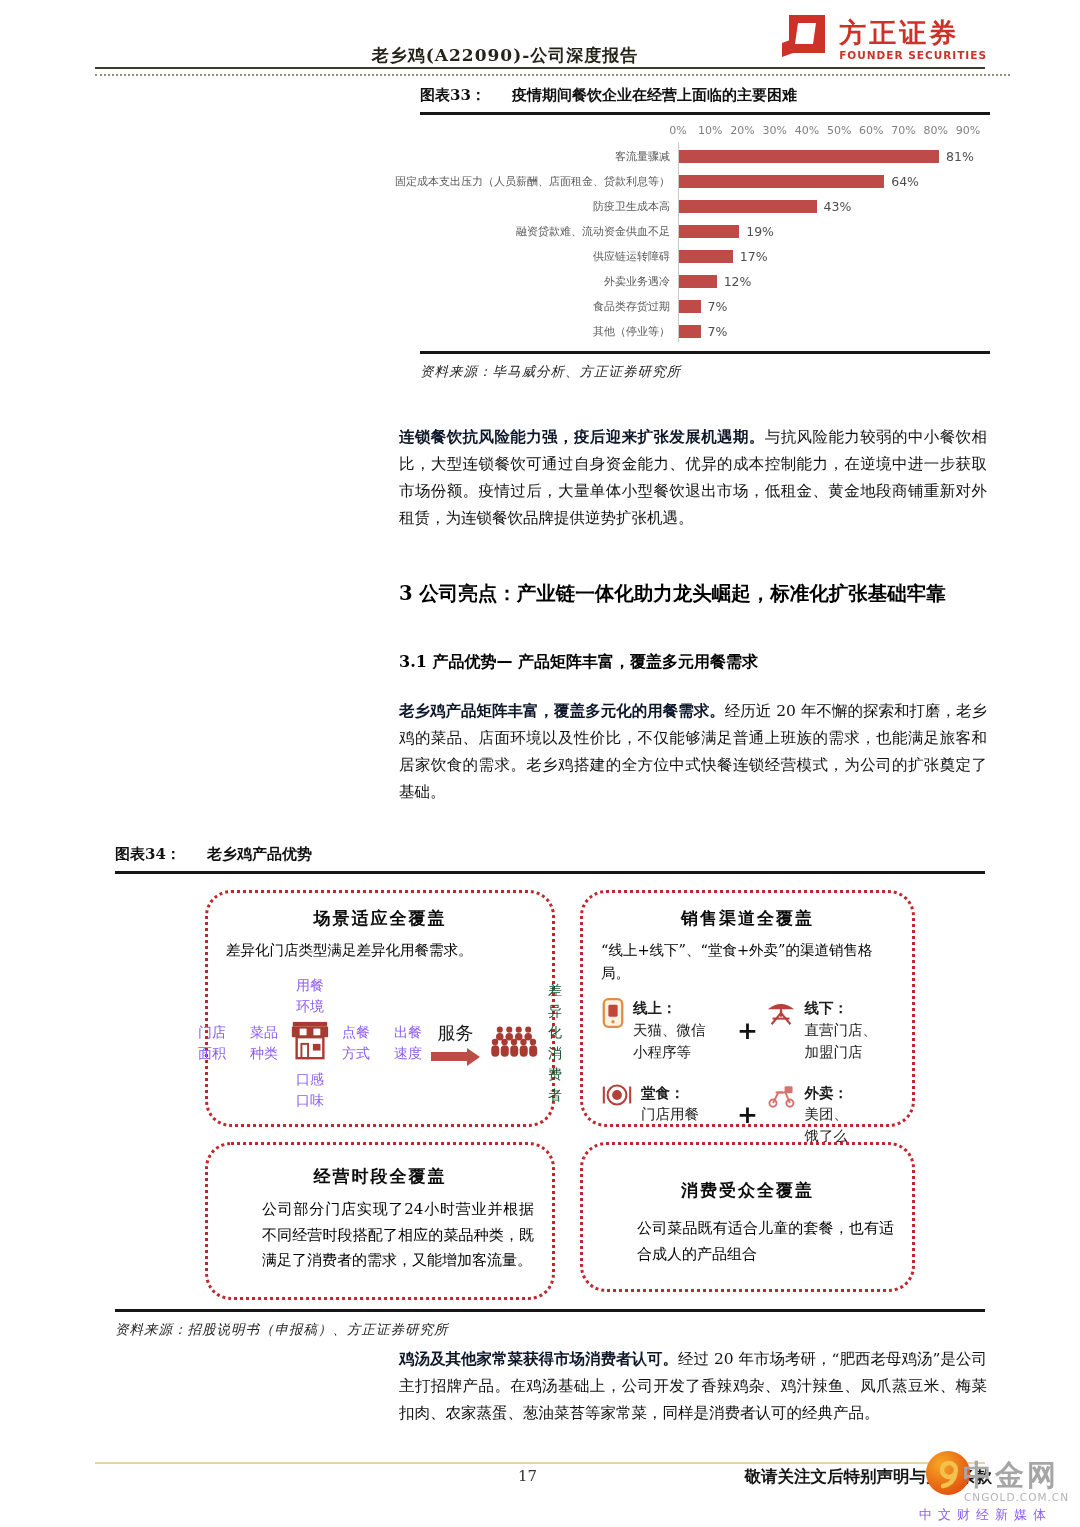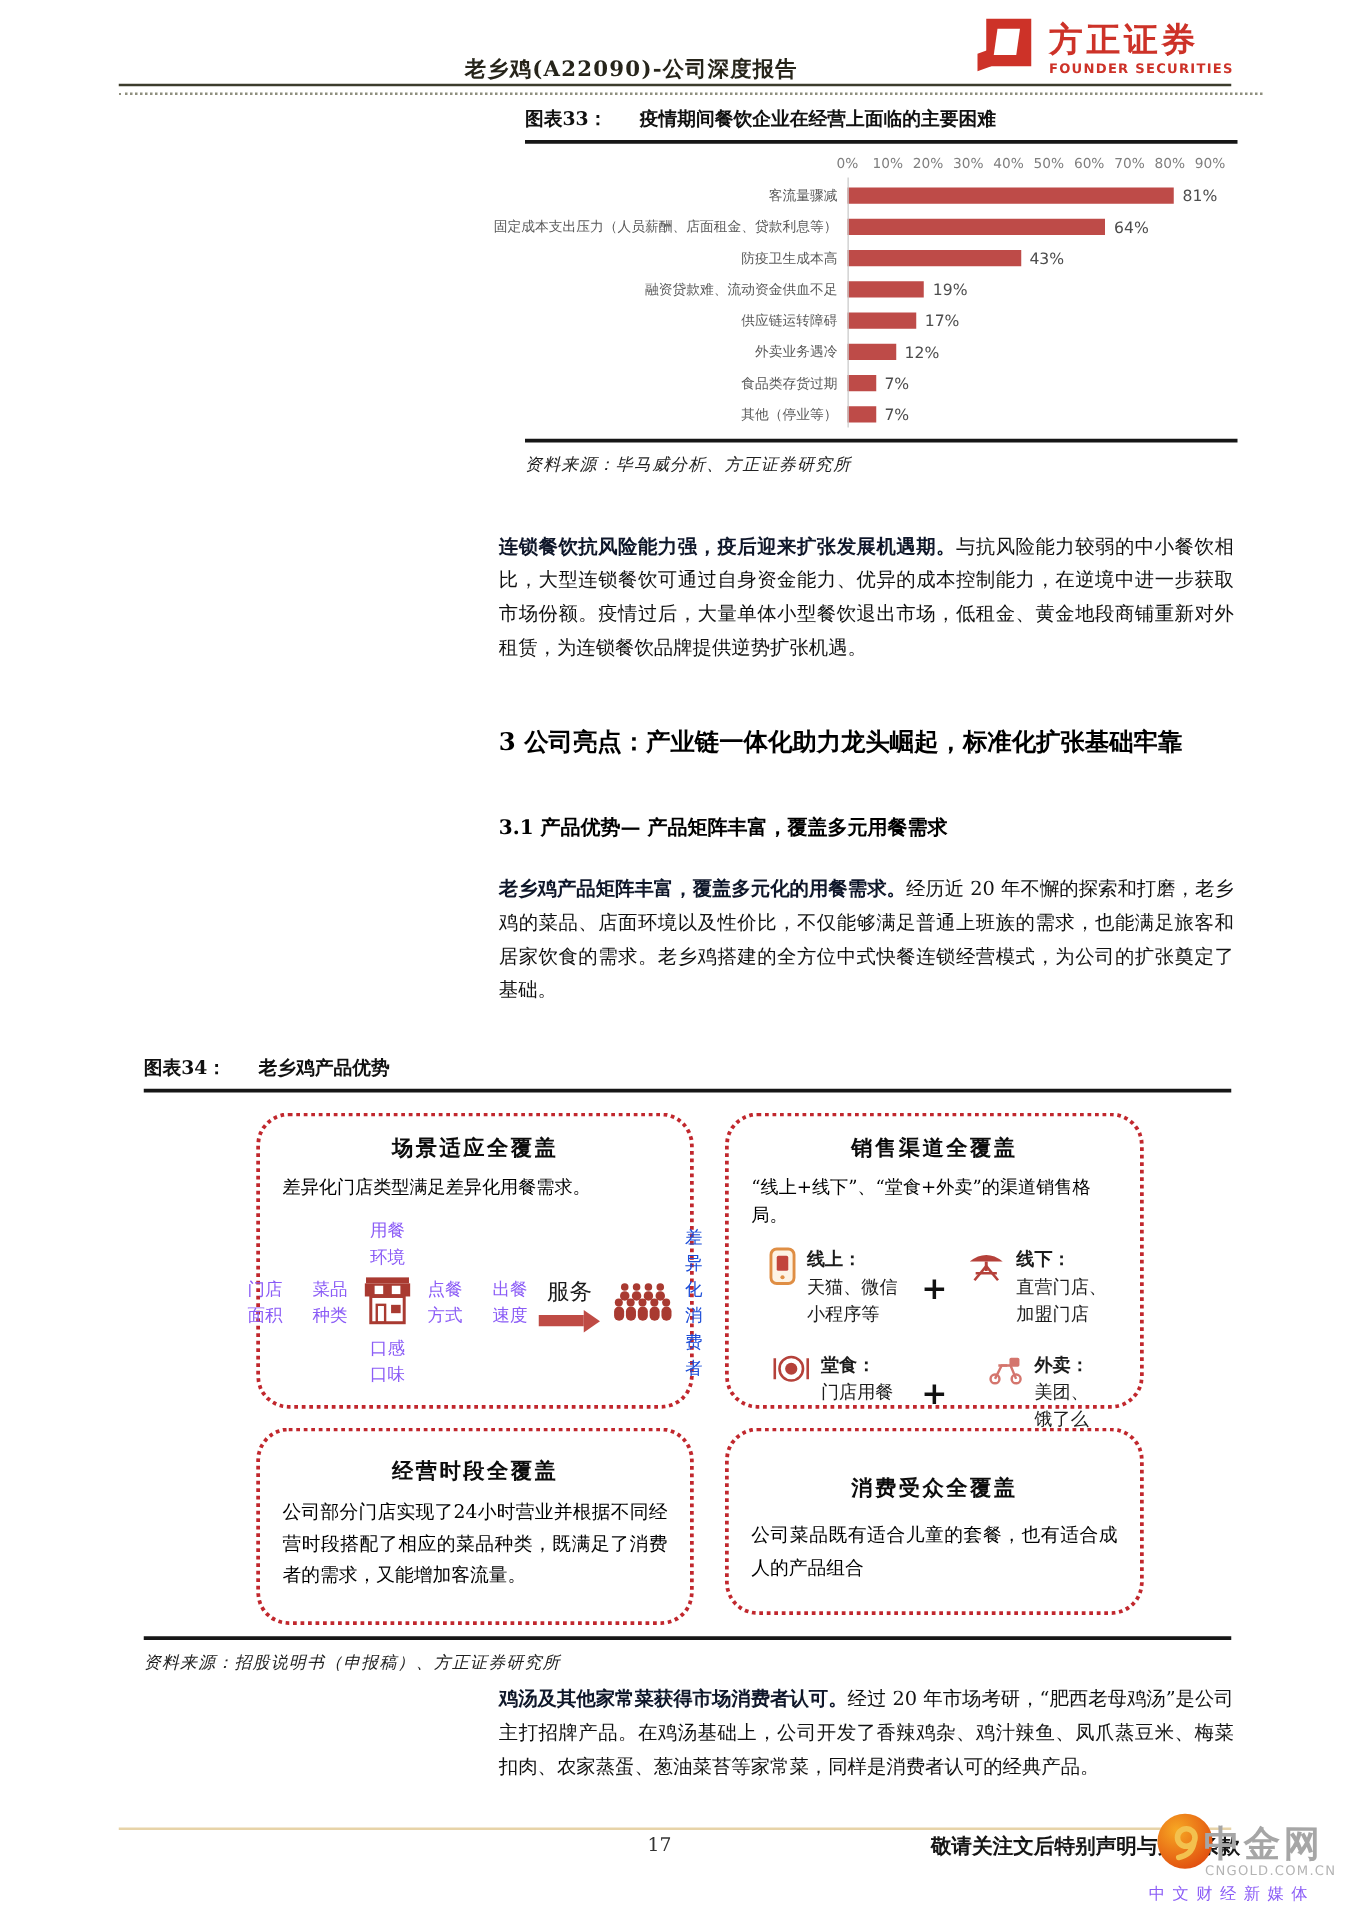--- a/index.html
+++ b/index.html
@@ -58,37 +58,37 @@
   .fig34 { top:845px; left:115px; width:870px; }
   .diagram { position:relative; height:420px; margin-top:8px; }
   .dbox { position:absolute; border:3px dotted #c1272d; border-radius:26px;
     padding:14px 18px 10px; background:#fff; }
   .dbox-tl { left:90px;  top:8px;   width:350px; height:237px; }
   .dbox-tr { left:465px; top:8px;   width:335px; height:237px; }
   .dbox-bl { left:90px;  top:260px; width:350px; height:158px; }
   .dbox-br { left:465px; top:260px; width:335px; height:150px; }
   .box-title { text-align:center; font-weight:bold; font-size:17px; letter-spacing:2px; color:#0c0c0c; }
   .box-desc { font-size:14.5px; margin-top:9px; line-height:1.6; color:#000000; }
-  .box-desc-just { text-align:justify; }
+  .box-desc-just { text-align:justify;margin-left:36px; }
 
   .scene-flex { display:flex; align-items:center; justify-content:center; gap:9px; margin-top:13px; }
   .lbl2 { width:2em; font-size:14px; line-height:1.5; text-align:right; color:#8b5cf6; }
-  .lbl3 { width:3em; font-size:14px; line-height:1.5; text-align:center; color:#1d4ed8; }
+  .lbl3 { width:3em; font-size:14px; line-height:1.5; text-align:center; color:#14532d; }
   .scene-colA, .scene-colC { display:flex; flex-direction:row; gap:24px; }
   .scene-colB { display:flex; flex-direction:column; align-items:center; gap:3px; }
   .arrow-col { display:flex; flex-direction:column; align-items:center; gap:3px; }
   .svc-label { font-size:18px; color:#1c1c1c; }
   .arrow { display:flex; align-items:center; }
   .arrow-shaft { width:36px; height:9px; background:#bf4b45; }
   .arrow-head { width:0; height:0; border-left:13px solid #bf4b45;
     border-top:9px solid transparent; border-bottom:9px solid transparent; }
 
   .ch-grid { display:grid; grid-template-columns:1fr 26px 1fr; margin-top:12px;
     row-gap:18px; column-gap:4px; align-items:start; }
-  .ch-cell { display:flex; gap:8px; align-items:flex-start;justify-content:center; }
+  .ch-cell { display:flex; gap:8px; align-items:flex-start; }
   .ch-text { font-size:14.5px; line-height:1.5; color:#1c1c1c; }
   .ch-title { font-weight:bold; }
   .ch-desc { display:block; }
   .w5 { max-width:5em; } .w3 { max-width:3em; }
   .plus { font-size:25px; font-weight:bold; align-self:center; text-align:center; color:#111; }
 
   
   .footer-line { top:1462px; left:95px; width:890px; height:2px; background:#e7d3a8; }
   .page-number { top:1467px; left:518px; font-size:15px; color:#333; }
   .disclaimer { top:1466px; right:88px; font-size:16.5px; font-weight:bold; color:#151515;

